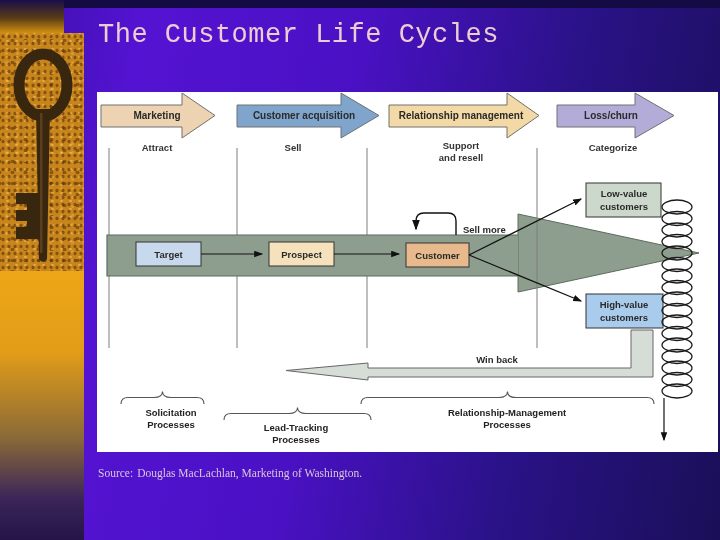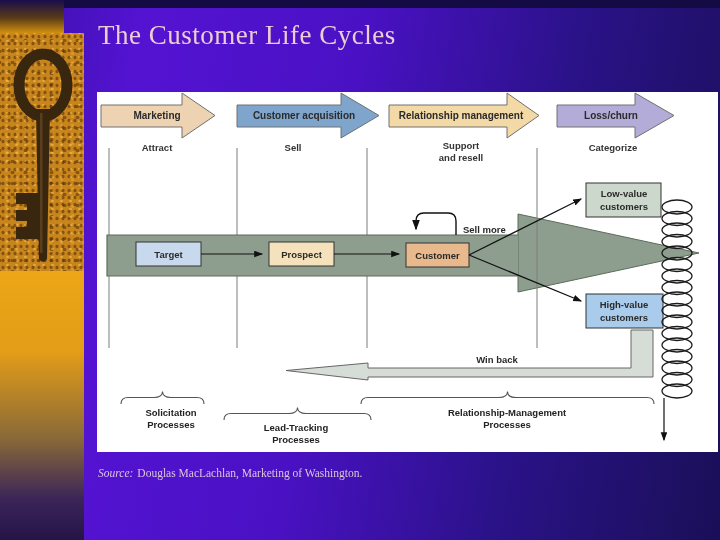--- a/index.html
+++ b/index.html
@@ -20,26 +20,26 @@
       radial-gradient(rgba(60,30,5,0.45) 1.6px, rgba(0,0,0,0) 2.4px),
       radial-gradient(rgba(240,170,60,0.5) 1.3px, rgba(0,0,0,0) 2px);
     background-size:6px 7px,9px 8px,13px 11px,11px 9px;
     background-position:0 0,3px 4px,6px 2px,1px 7px;}
   .sb-bottom{position:absolute;left:0;top:271px;width:84px;height:269px;
     background:linear-gradient(#eca616 0%,#e39d18 30%,#8a6a38 62%,#3a2458 85%,#251447 100%);}
   .panel{position:absolute;left:97px;top:92px;width:621px;height:360px;background:#ffffff;}
   .panel svg{display:block;}
   .title{
     position:absolute;left:98px;top:20px;margin:0;
-    font-family:Liberation Serif, serif;font-weight:400;font-size:27px;
+    font-family:Liberation Mono, monospace;font-weight:400;font-size:27px;
     color:#efccd3;letter-spacing:0.5px;white-space:nowrap;}
   .source{
     position:absolute;left:98px;top:467px;margin:0;
     font-family:"Liberation Serif",serif;font-size:11.5px;color:#dcc6dc;white-space:nowrap;}
-  .source .src-label{font-style:italic;margin-right:4px;}
+  .source .src-label{margin-right:4px;}
   
   text{font-family:"Liberation Sans",sans-serif;fill:#2a2a2a;}
   .t-stage{font-size:10px;font-weight:700;text-anchor:middle;}
   .t-phase{font-size:9.5px;font-weight:700;text-anchor:middle;fill:#333;}
   .t-box{font-size:9.5px;font-weight:700;text-anchor:middle;}
   .t-small{font-size:9.5px;font-weight:700;}
   .t-proc{font-size:9.5px;font-weight:700;text-anchor:middle;fill:#222;}
 </style>
 </head>
 <body>

